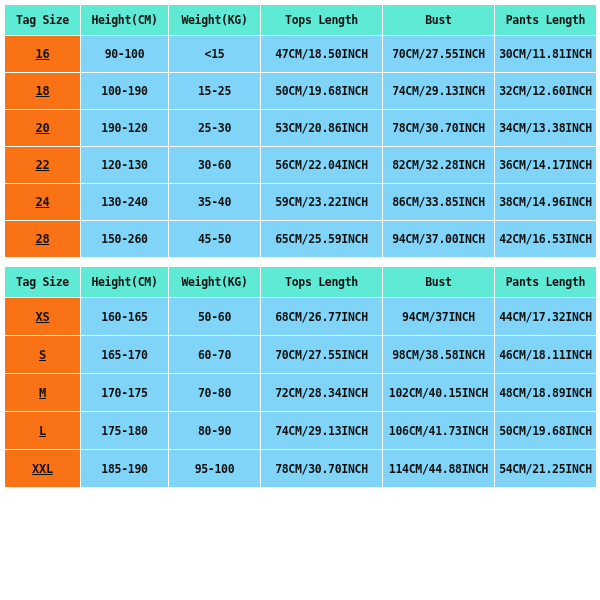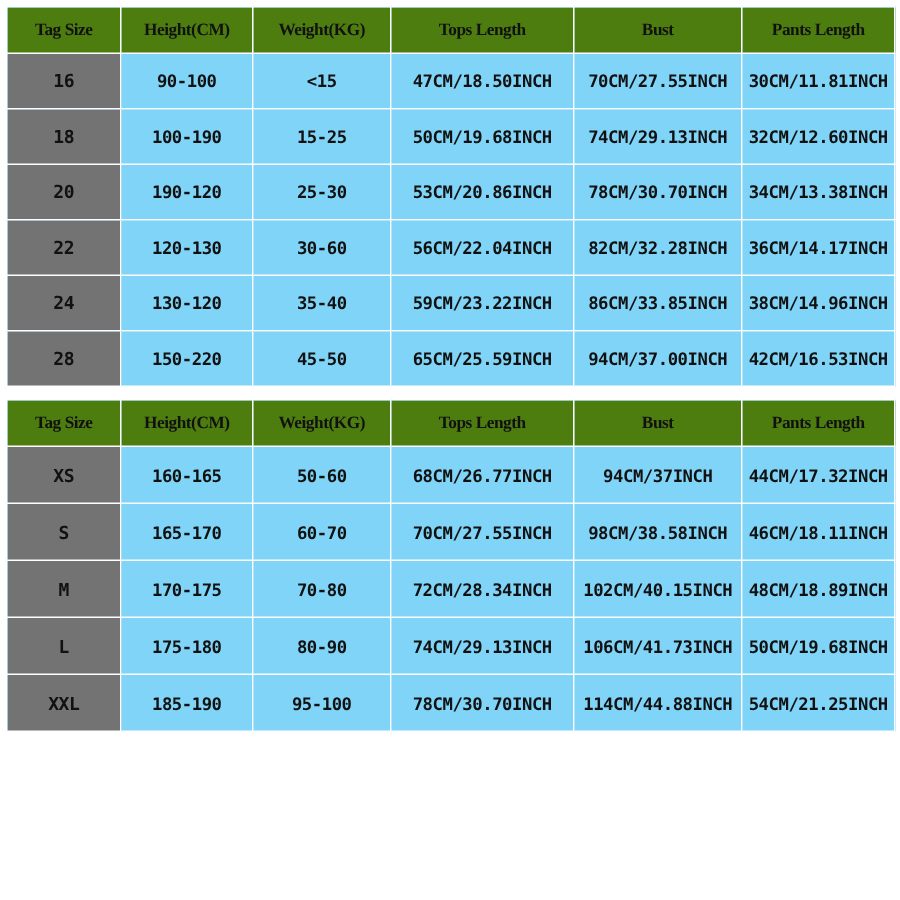--- a/index.html
+++ b/index.html
@@ -33,34 +33,34 @@
   table.size-table th {
     border: 1px solid #ffffff;
     text-align: center;
     vertical-align: middle;
     color: #111111;
     font-family: "DejaVu Sans Mono", monospace;
     font-weight: bold;
     letter-spacing: -0.3px;
   }
   table.size-table thead th {
-    background: #4d7c0f;
+    background: #5eead4;
     font-size: 11.5px;
     height: 30px;
     padding: 0 2px;
-    font-family: Liberation Serif, serif;
   }
   table.size-table tbody td {
     background: #7fd4f7;
     font-size: 11.5px;
     padding: 0 2px;
   }
   table.size-table tbody td.tag-cell {
-    background: #737373;
+    background: #f97316;
     font-size: 12px;
+    text-decoration: underline;
   }
   
   col.c0 { width: 76px; }
   col.c1 { width: 88px; }
   col.c2 { width: 92px; }
   col.c3 { width: 122px; }
   col.c4 { width: 112px; }
   col.c5 { width: 102px; }
 
   .t1 tbody tr { height: 37px; }
@@ -118,29 +118,29 @@
       <tr>
         <td class="tag-cell">22</td>
         <td>120-130</td>
         <td>30-60</td>
         <td>56CM/22.04INCH</td>
         <td>82CM/32.28INCH</td>
         <td>36CM/14.17INCH</td>
       </tr>
       <tr>
         <td class="tag-cell">24</td>
-        <td>130-120</td>
+        <td>130-240</td>
         <td>35-40</td>
         <td>59CM/23.22INCH</td>
         <td>86CM/33.85INCH</td>
         <td>38CM/14.96INCH</td>
       </tr>
       <tr>
         <td class="tag-cell">28</td>
-        <td>150-220</td>
+        <td>150-260</td>
         <td>45-50</td>
         <td>65CM/25.59INCH</td>
         <td>94CM/37.00INCH</td>
         <td>42CM/16.53INCH</td>
       </tr>
     </tbody>
   </table>
 
   <table class="size-table t2">
     <colgroup>

